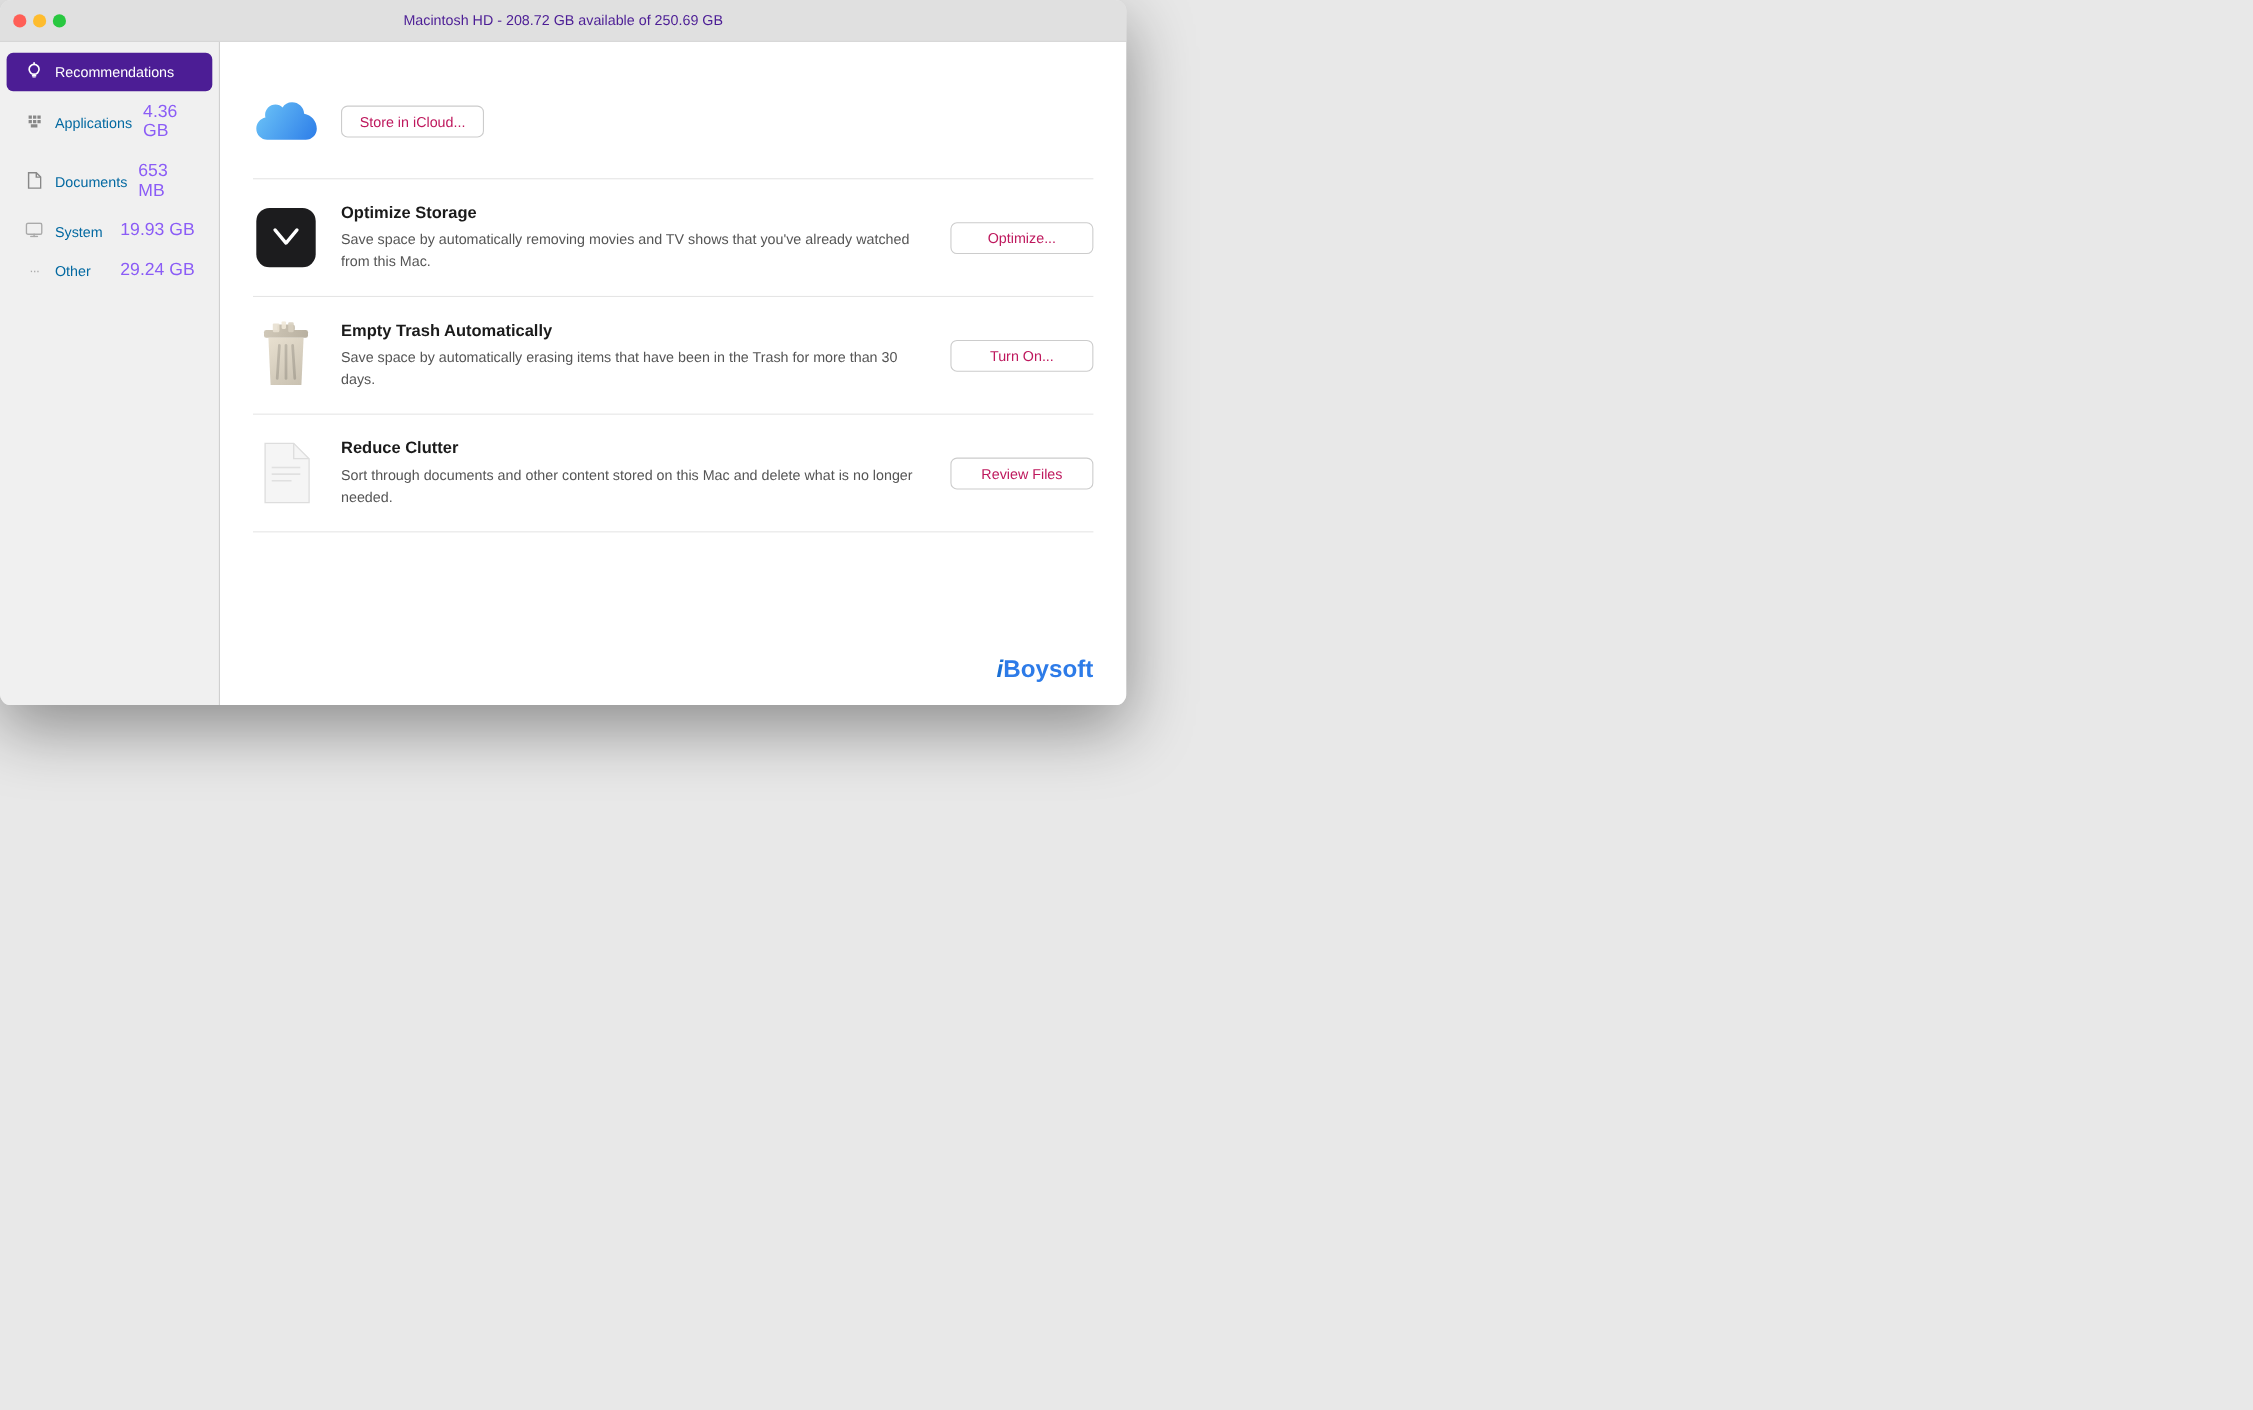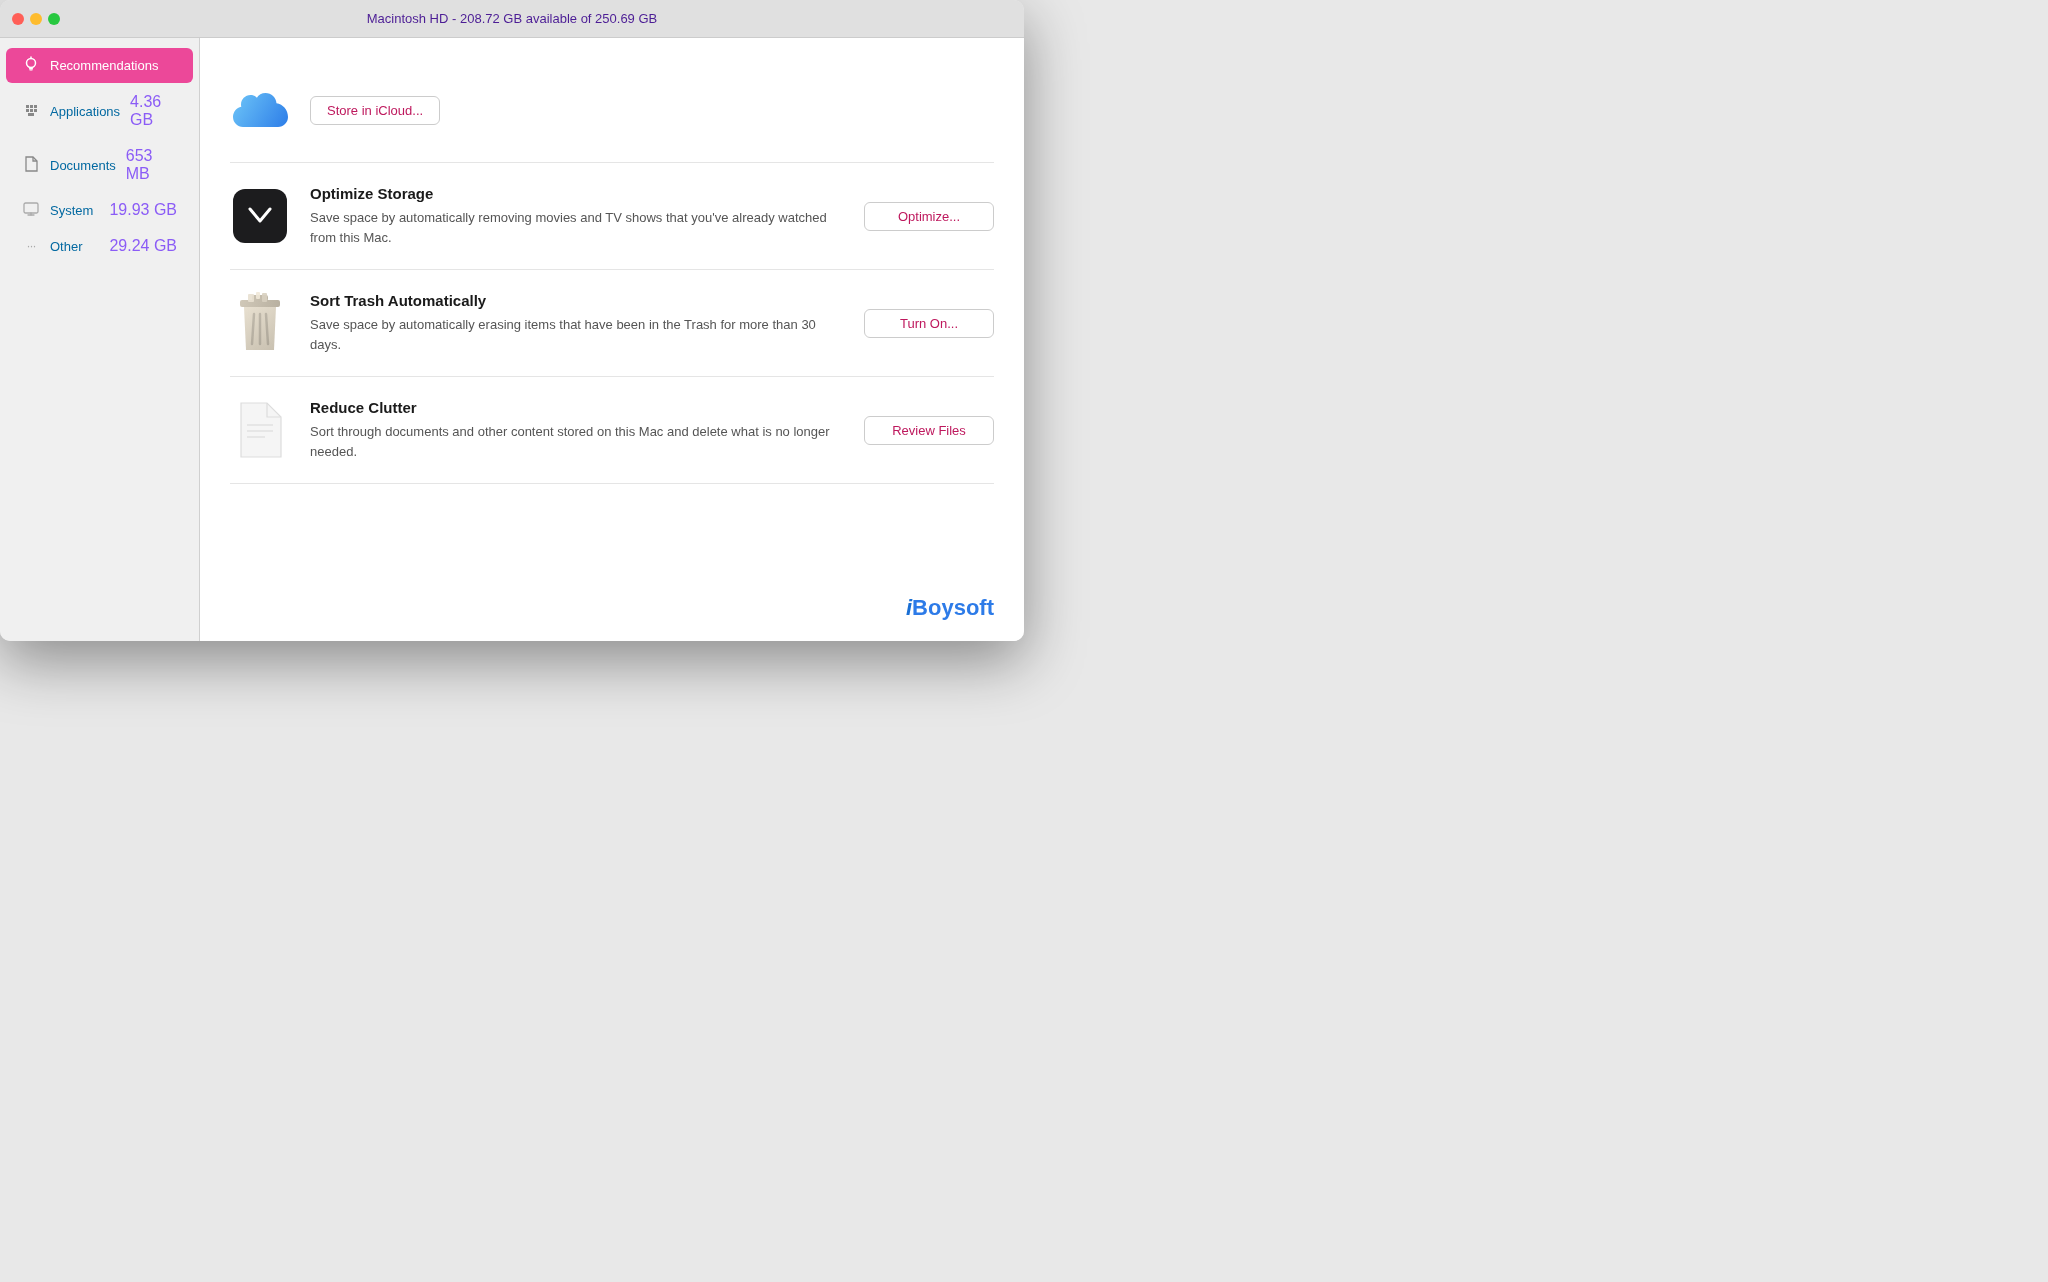--- a/index.html
+++ b/index.html
@@ -76,21 +76,21 @@
       display: flex;
       align-items: center;
       padding: 8px 16px;
       cursor: pointer;
       border-radius: 6px;
       margin: 0 6px;
       gap: 10px;
     }
 
     .sidebar-item.active {
-      background: #ec4899;
+      background: #4c1d95;
     }
 
     .sidebar-item.active .sidebar-item-label {
       color: white;
     }
 
     .sidebar-item.active .sidebar-icon {
       color: white;
     }
 
@@ -331,21 +331,21 @@
               <stop offset="100%" stop-color="#b8b0a0"></stop>
             </linearGradient>
             <linearGradient id="body-grad" x1="10" y1="15" x2="42" y2="58" gradientUnits="userSpaceOnUse">
               <stop offset="0%" stop-color="#e8e0d0"></stop>
               <stop offset="100%" stop-color="#c8c0b0"></stop>
             </linearGradient>
           </defs>
         </svg>
       </div>
       <div class="rec-content">
-        <div class="rec-title">Sort Trash Automatically</div>
+        <div class="rec-title">Empty Trash Automatically</div>
         <div class="rec-description">Save space by automatically erasing items that have been in the Trash for more than 30 days.</div>
       </div>
       <button class="rec-button">Turn On...</button>
     </div>
 
     <div class="recommendation-row">
       <div class="rec-icon">
 
         <svg width="46" height="58" viewBox="0 0 46 58" fill="none">
           <path d="M4 2 L30 2 L44 16 L44 56 L4 56 Z" fill="#f5f5f5" stroke="#ddd" stroke-width="1.2"></path>

